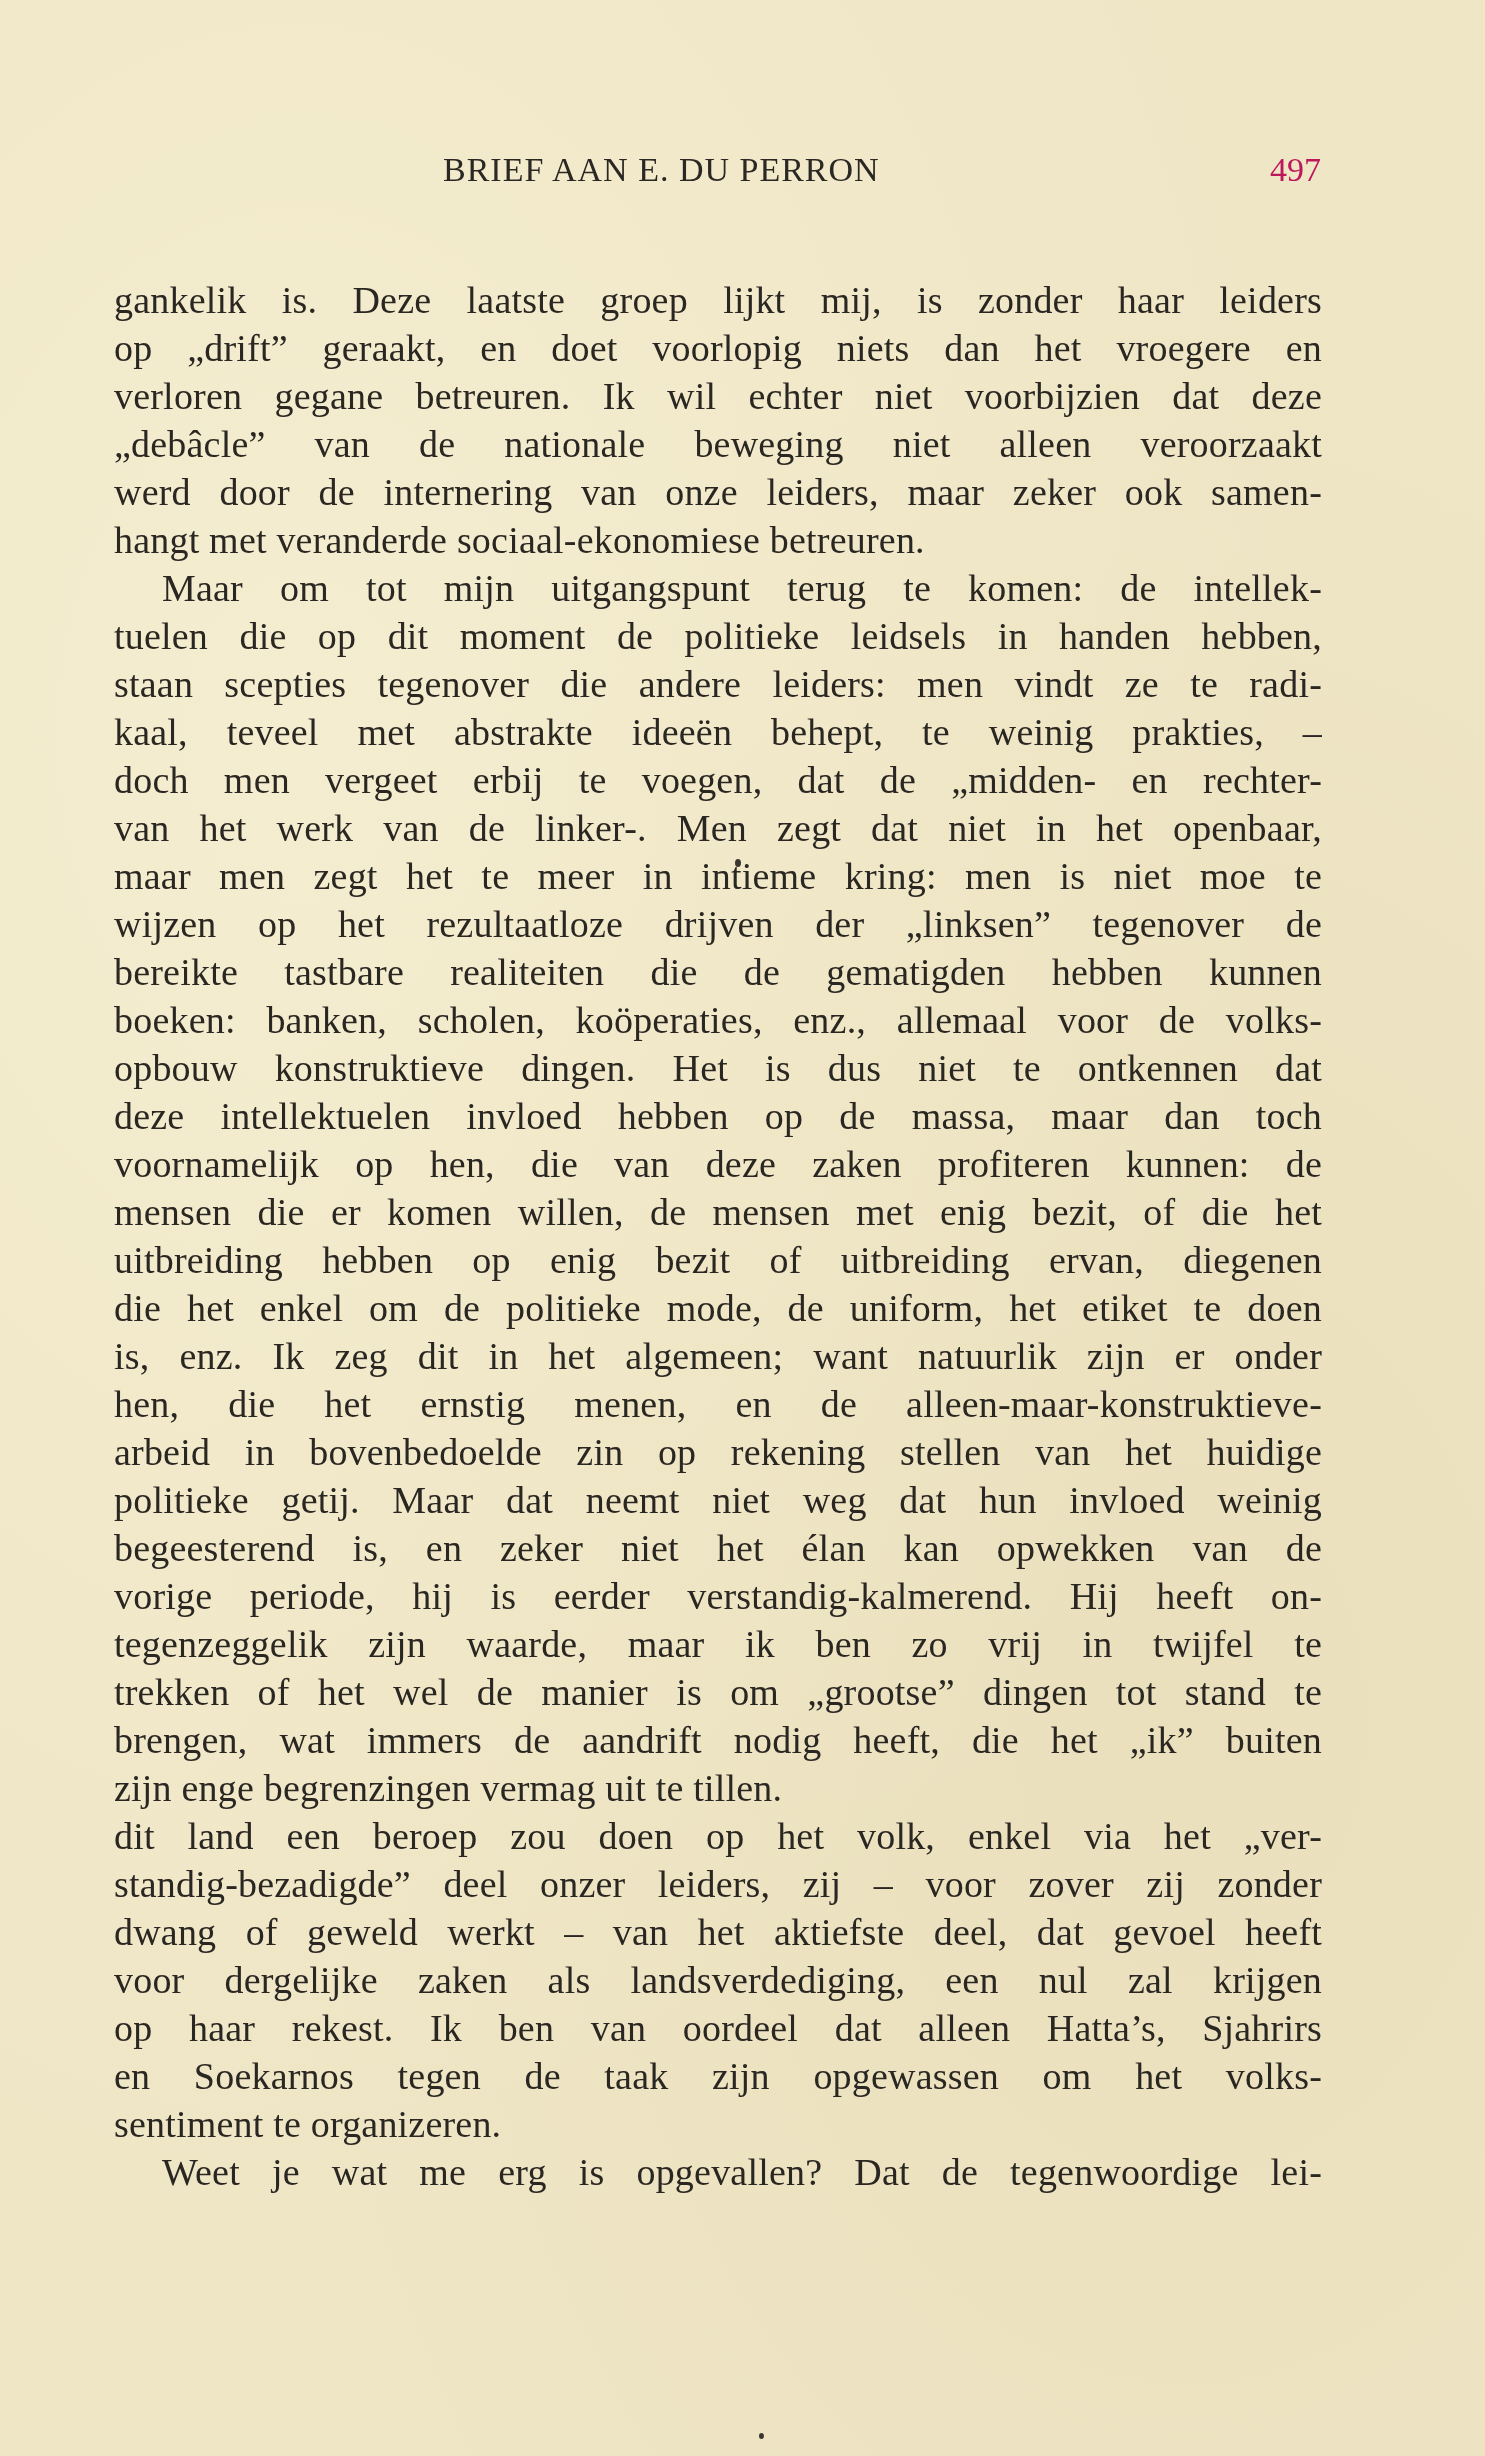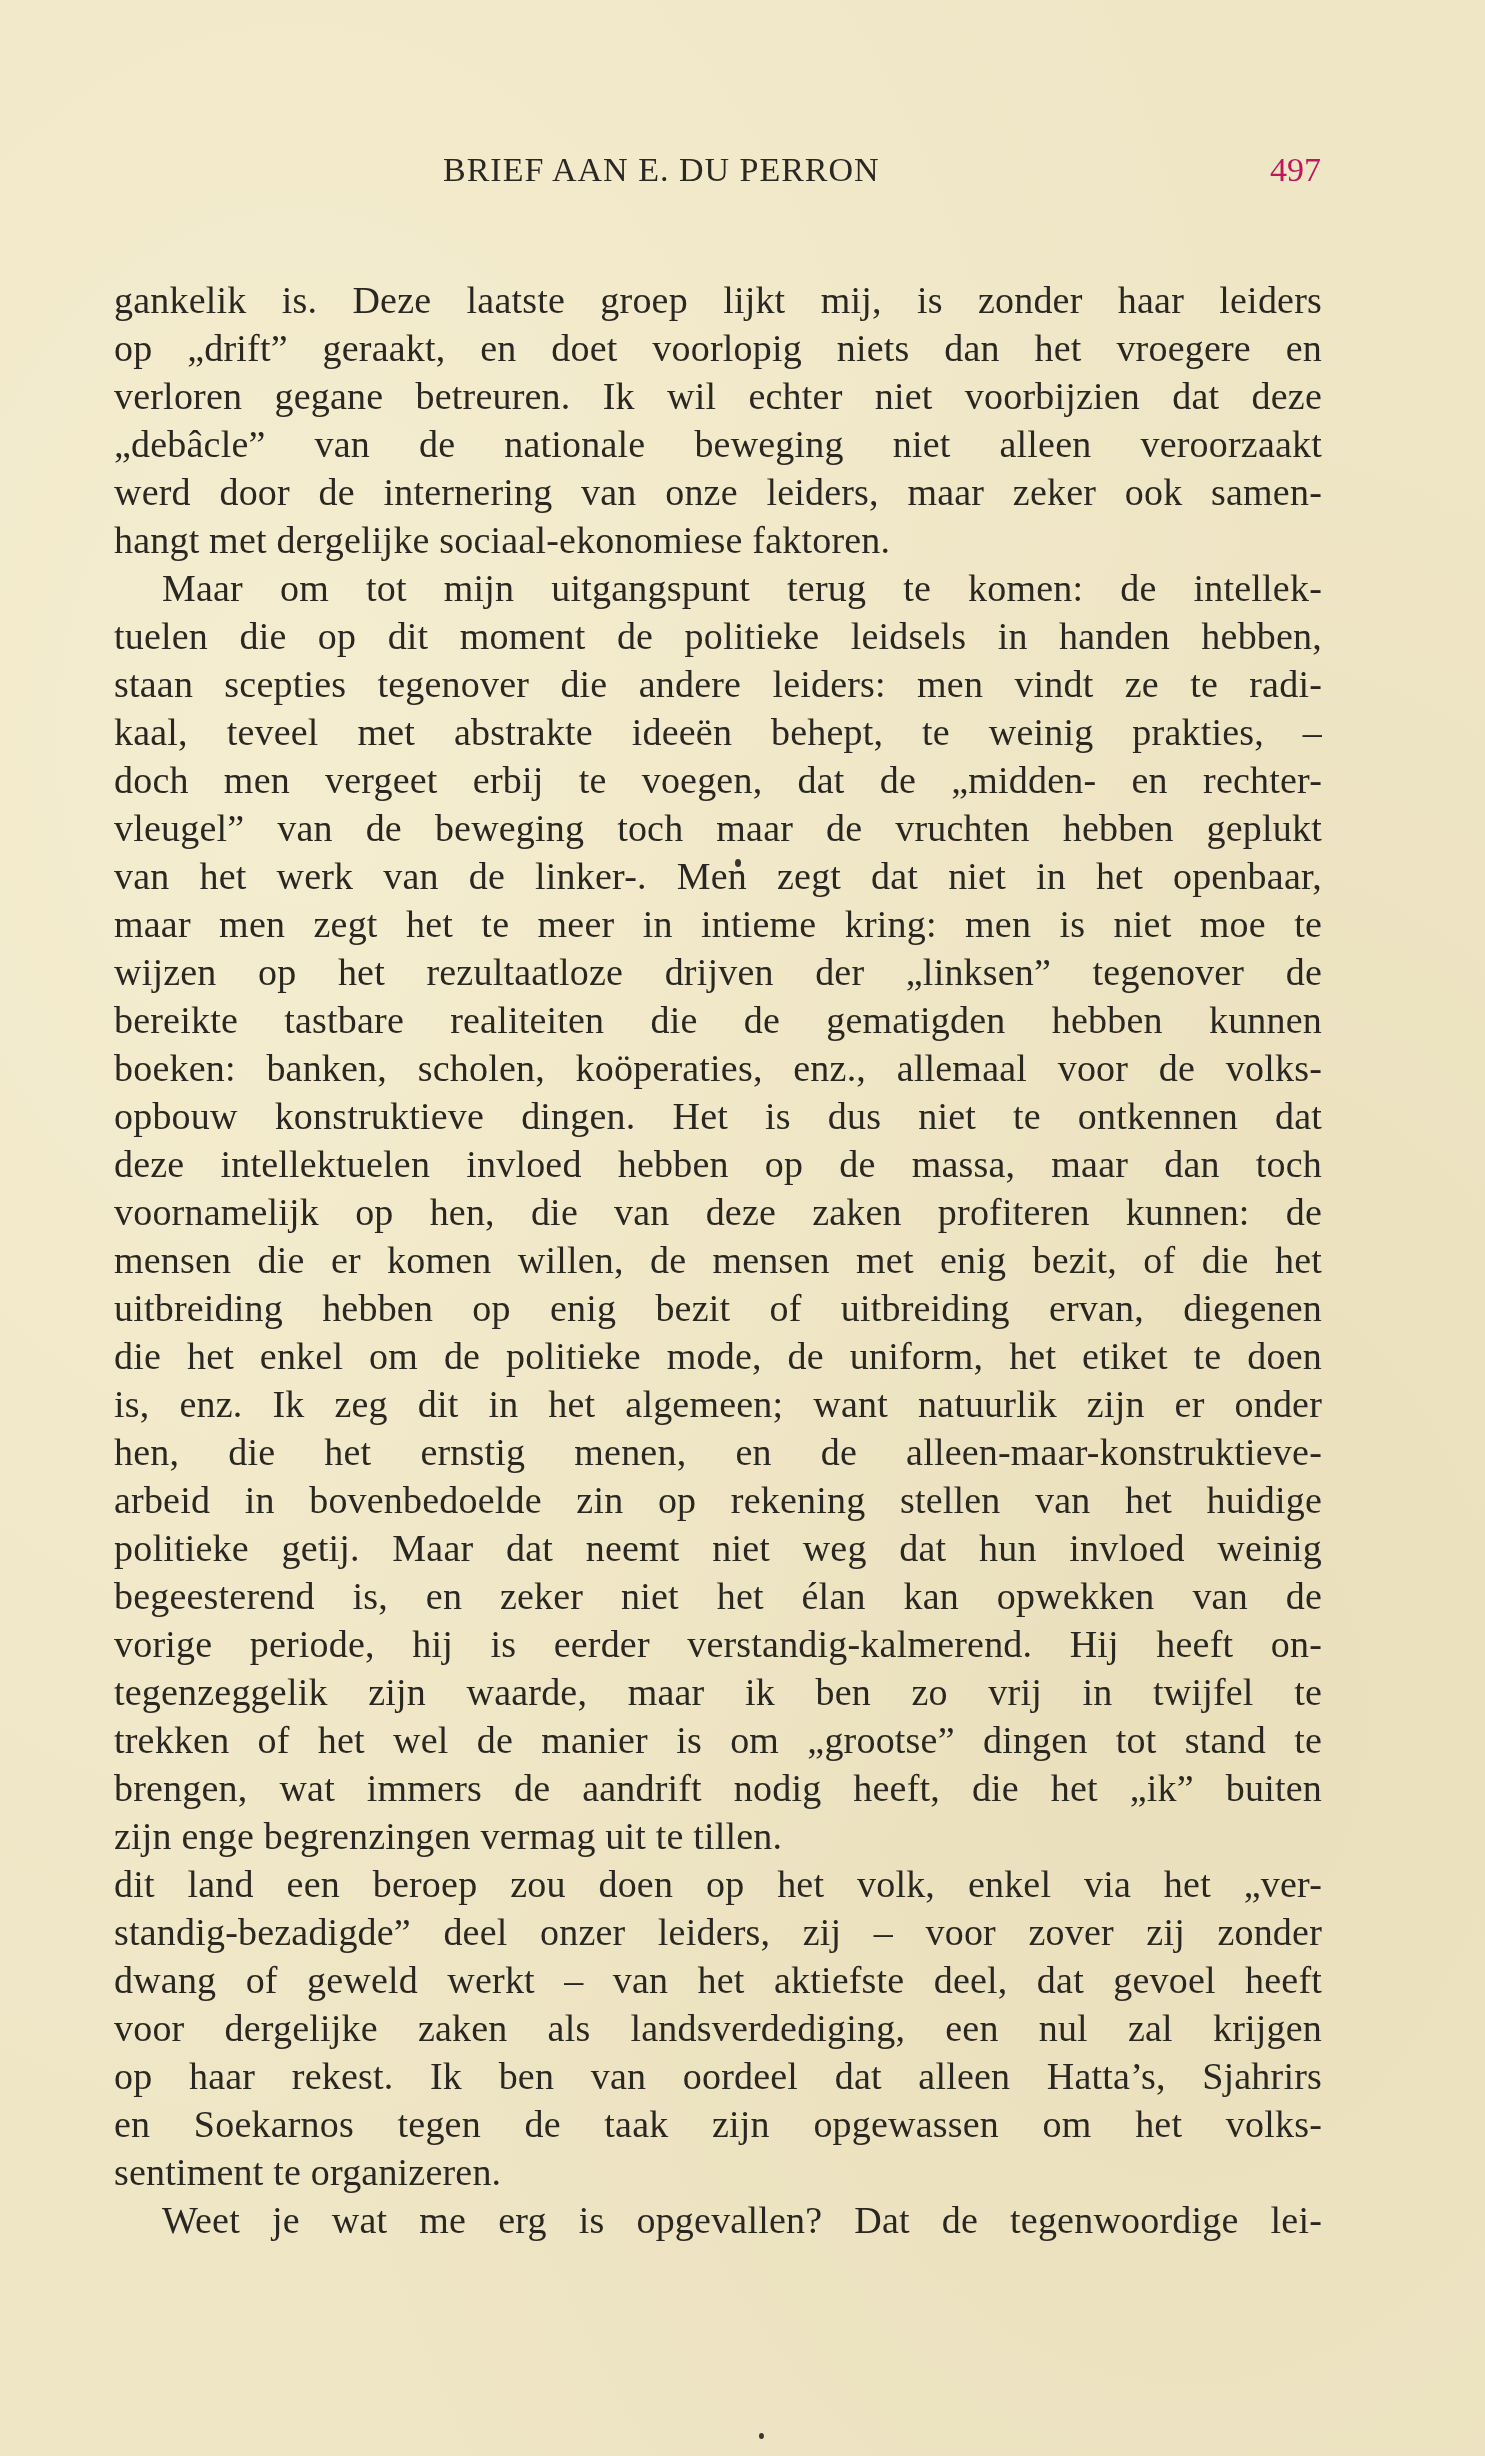--- a/index.html
+++ b/index.html
@@ -49,27 +49,26 @@
     <span class="running-title">BRIEF AAN E. DU PERRON</span>
     <span class="page-number">497</span>
   </div>
 
   <div class="body-text" id="body-text">
       <span class="line">gankelik is. Deze laatste groep lijkt mij, is zonder haar leiders</span>
       <span class="line">op „drift” geraakt, en doet voorlopig niets dan het vroegere en</span>
       <span class="line">verloren gegane betreuren. Ik wil echter niet voorbijzien dat deze</span>
       <span class="line">„debâcle” van de nationale beweging niet alleen veroorzaakt</span>
       <span class="line">werd door de internering van onze leiders, maar zeker ook samen-</span>
-      <span class="line last">hangt met dergelijke sociaal-ekonomiese faktoren.</span>
+      <span class="line last">hangt met veranderde sociaal-ekonomiese betreuren.</span>
       <span class="line indent">Maar om tot mijn uitgangspunt terug te komen: de intellek-</span>
       <span class="line">tuelen die op dit moment de politieke leidsels in handen hebben,</span>
       <span class="line">staan scepties tegenover die andere leiders: men vindt ze te radi-</span>
       <span class="line">kaal, teveel met abstrakte ideeën behept, te weinig prakties, –</span>
       <span class="line">doch men vergeet erbij te voegen, dat de „midden- en rechter-</span>
-      <span class="line">vleugel” van de beweging toch maar de vruchten hebben geplukt</span>
       <span class="line">van het werk van de linker-. Men zegt dat niet in het openbaar,</span>
       <span class="line">maar men zegt het te meer in intieme kring: men is niet moe te</span>
       <span class="line">wijzen op het rezultaatloze drijven der „linksen” tegenover de</span>
       <span class="line">bereikte tastbare realiteiten die de gematigden hebben kunnen</span>
       <span class="line">boeken: banken, scholen, koöperaties, enz., allemaal voor de volks-</span>
       <span class="line">opbouw konstruktieve dingen. Het is dus niet te ontkennen dat</span>
       <span class="line">deze intellektuelen invloed hebben op de massa, maar dan toch</span>
       <span class="line">voornamelijk op hen, die van deze zaken profiteren kunnen: de</span>
       <span class="line">mensen die er komen willen, de mensen met enig bezit, of die het</span>
       <span class="line">uitbreiding hebben op enig bezit of uitbreiding ervan, diegenen</span>

